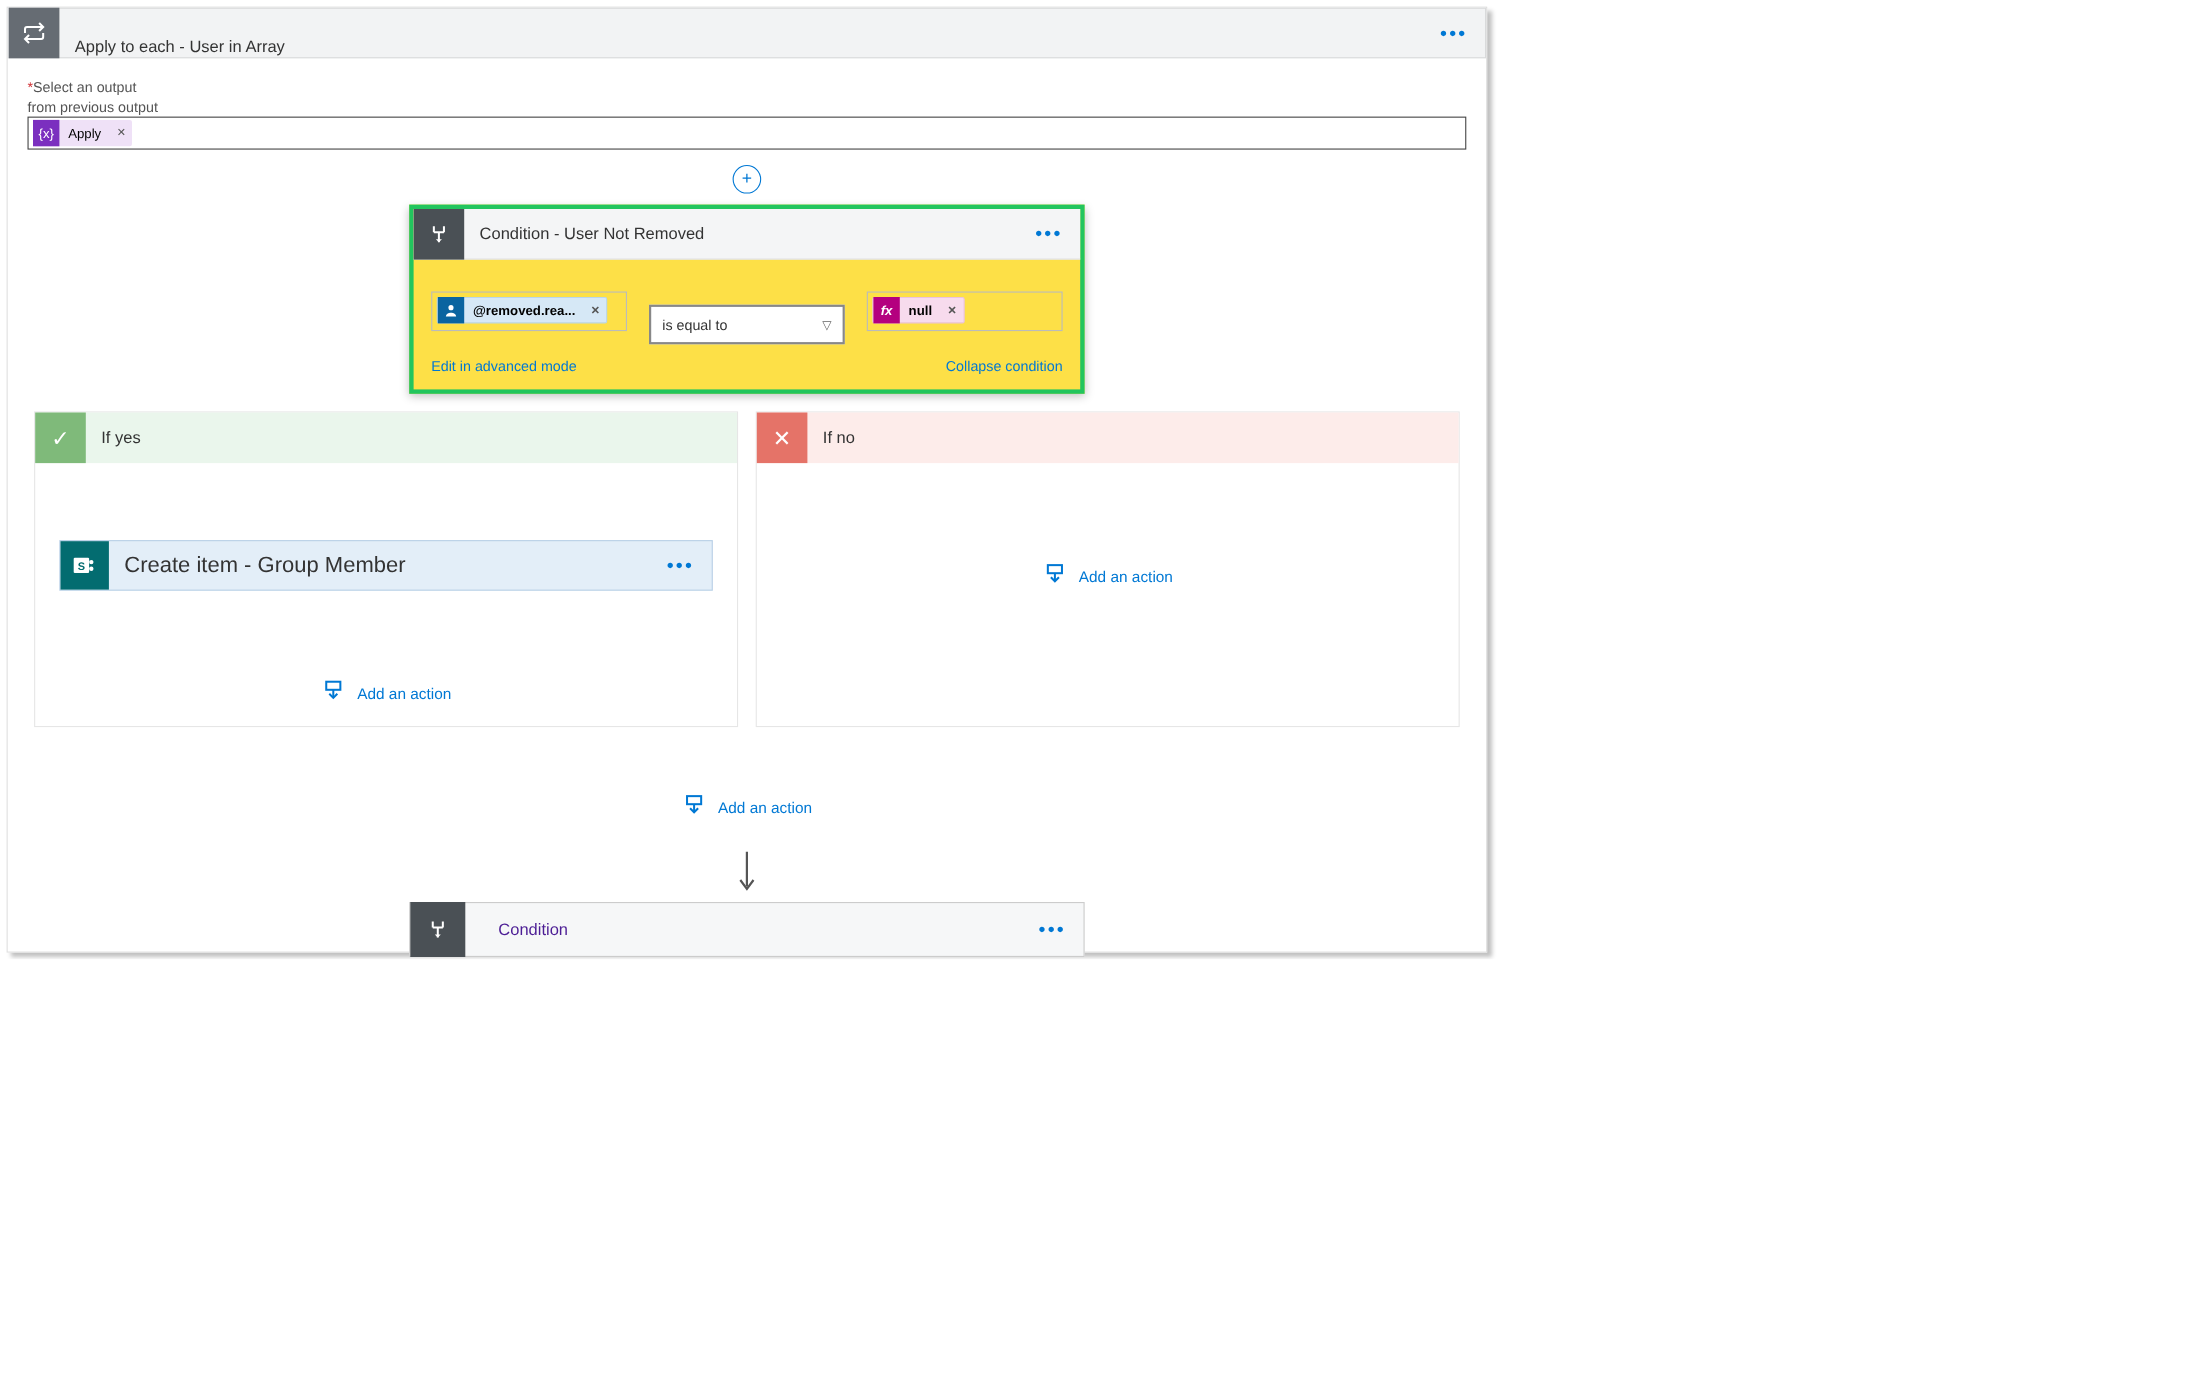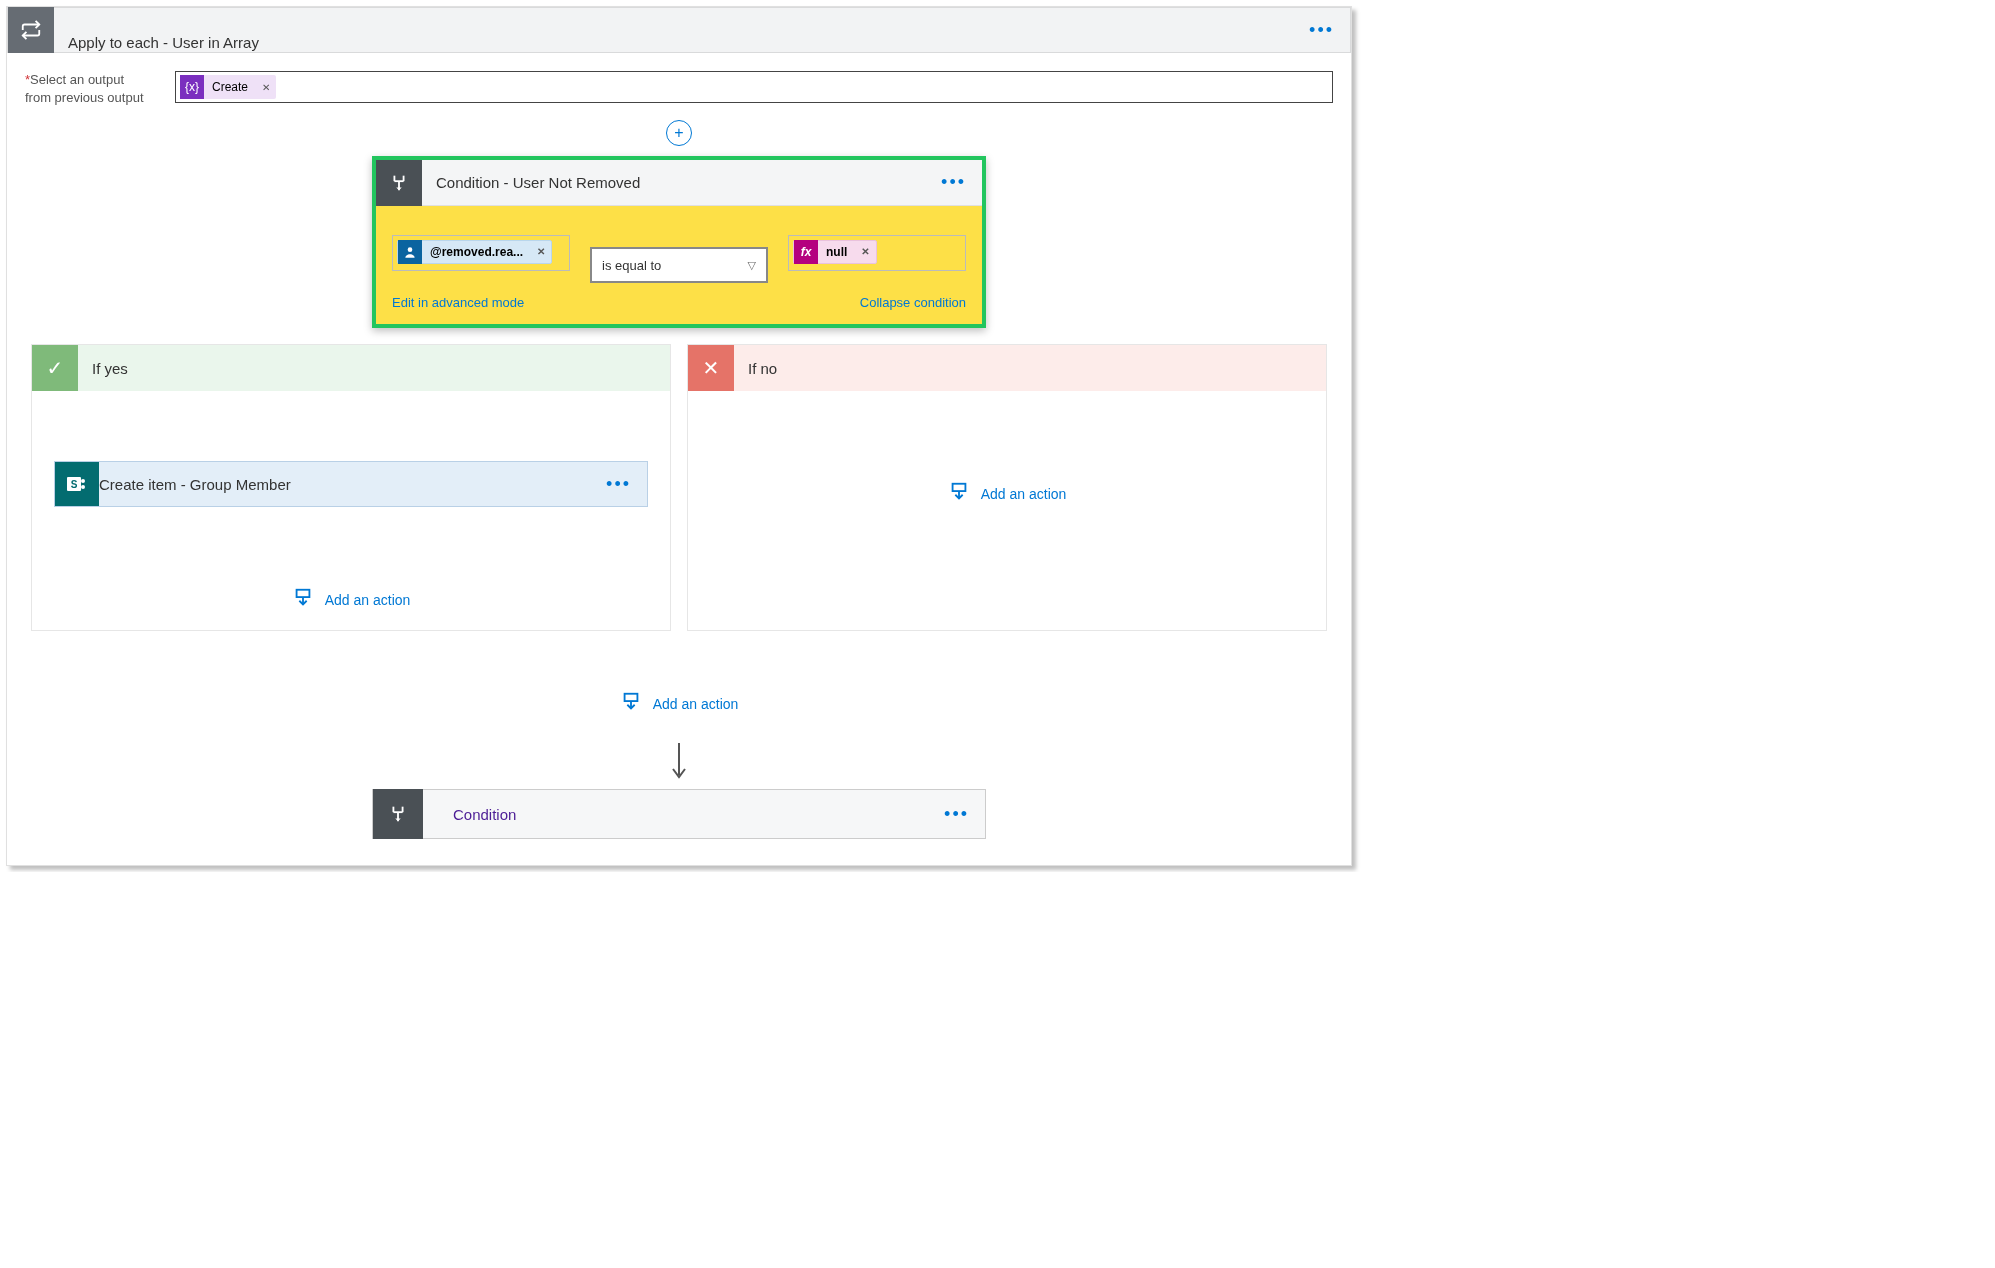--- a/index.html
+++ b/index.html
@@ -17,21 +17,21 @@
   }
   .outer-header .icon-box {
     width: 46px; height: 46px; background: #666c73;
     display: flex; align-items: center; justify-content: center;
     color: #fff;
   }
   .outer-header .title { padding-left: 14px; font-size: 15px; color: #333; flex: 1; margin-top: 24px; }
   .ellipsis { color: #0078d4; font-size: 18px; letter-spacing: 2px; padding: 0 16px; cursor: pointer; }
 
   
-  .select-row { display: flex; padding: 18px 18px 8px 18px; }
+  .select-row { display: flex; padding: 18px 18px 8px 18px; flex-direction: column; }
   .select-label { width: 150px; font-size: 13px; color: #555; line-height: 1.35; }
   .select-label .req { color: #d13438; }
   .select-input {
     flex: 1; border: 1px solid #444; height: 32px; display: flex; align-items: center;
     padding: 2px 4px; background: #fff;
   }
   .pill {
     display: inline-flex; align-items: center; height: 24px; border-radius: 2px;
     font-size: 12px; margin-right: 4px;
   }
@@ -101,21 +101,21 @@
   .branch-hdr .btxt { padding-left: 14px; font-size: 15px; color: #333; }
 
   .branch-yes .inner-action {
     margin: 70px 22px 0; border: 1px solid #b9d0e6; background: #e3eef8;
     display: flex; align-items: center; height: 46px;
   }
   .inner-action .ia-icon {
     width: 44px; height: 44px; background: #036c70; display: flex;
     align-items: center; justify-content: center; color: #fff; font-weight: 600;
   }
-  .inner-action .ia-text { flex: 1; font-size: 15px; color: #333; }
+  .inner-action .ia-text { flex: 1; padding-left: 14px; font-size: 20px; color: #333; }
 
   .add-action {
     display: flex; align-items: center; justify-content: center; gap: 11px;
     margin-top: 80px; color: #0078d4; font-size: 14px; cursor: pointer;
   }
   .add-action.no-gap { margin-top: 90px; }
   .aa-icon { color: #0078d4; }
 
   
   .footer-add { text-align: center; padding: 60px 0 20px; }
@@ -171,21 +171,21 @@
   </div>
 
   <div class="select-row">
     <div class="select-label">
       <span class="req">*</span><span>Select an output</span><br>
       <span>from previous output</span>
     </div>
     <div class="select-input">
       <span class="pill pill-users">
         <span class="pi-icon">{x}</span>
-        <span class="pi-text">Create</span>
+        <span class="pi-text">Apply</span>
         <span class="pi-x">✕</span>
       </span>
     </div>
   </div>
 
   <div class="plus-row">
     <span class="plus-bubble">+</span>
   </div>
 
   <div class="cond-card">

